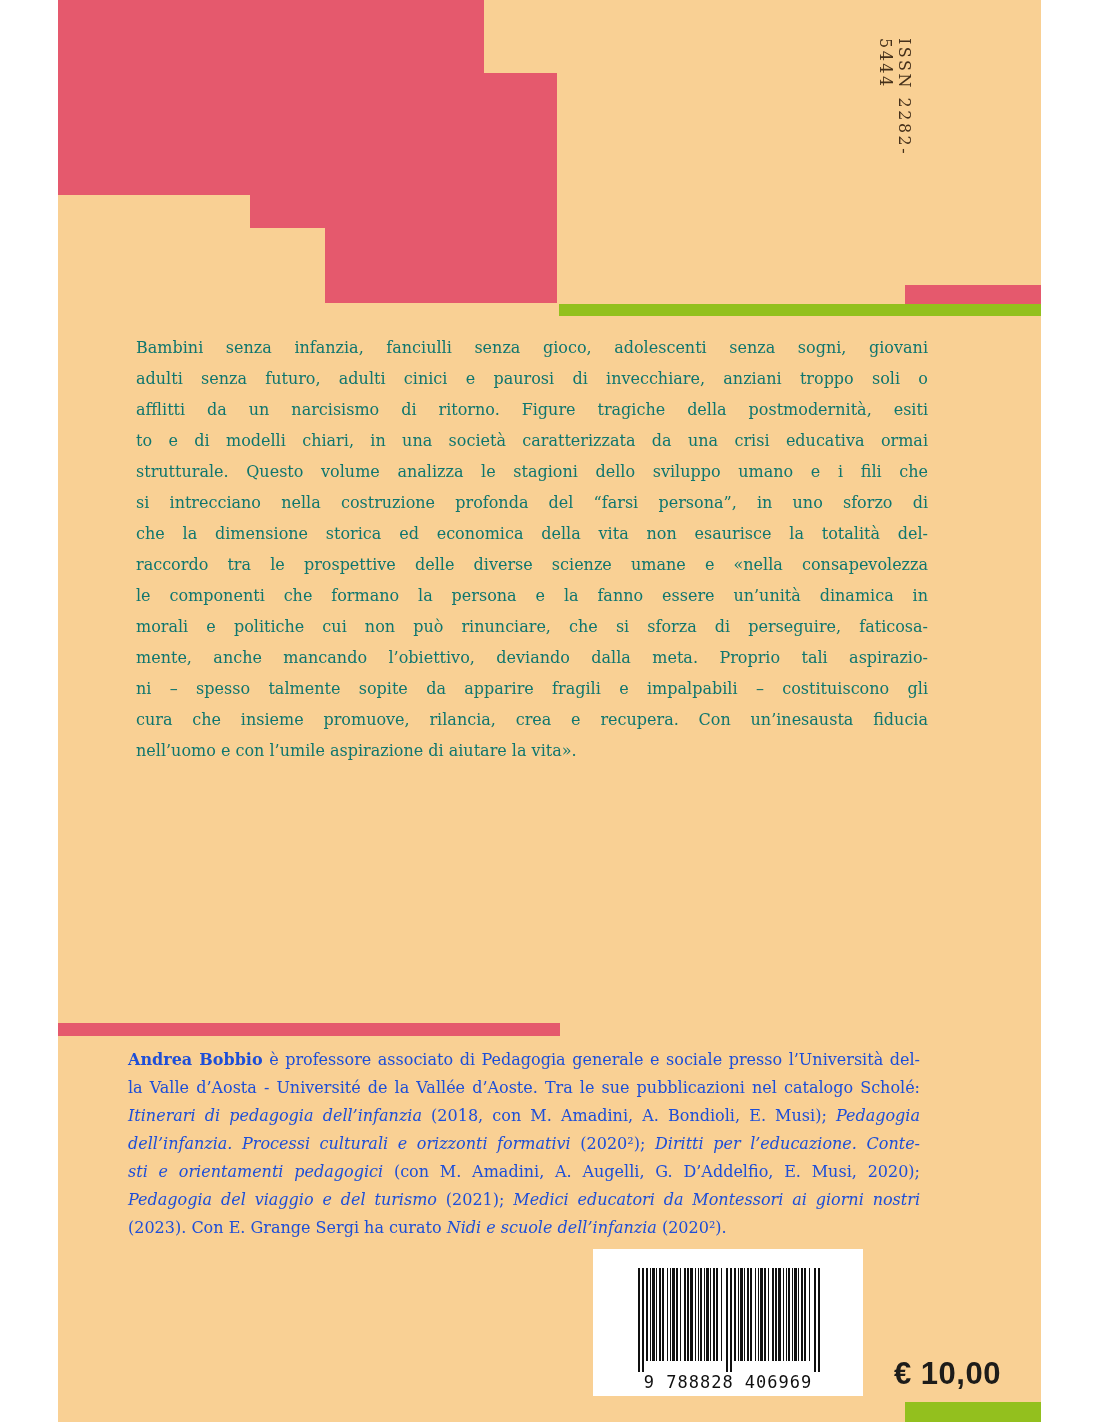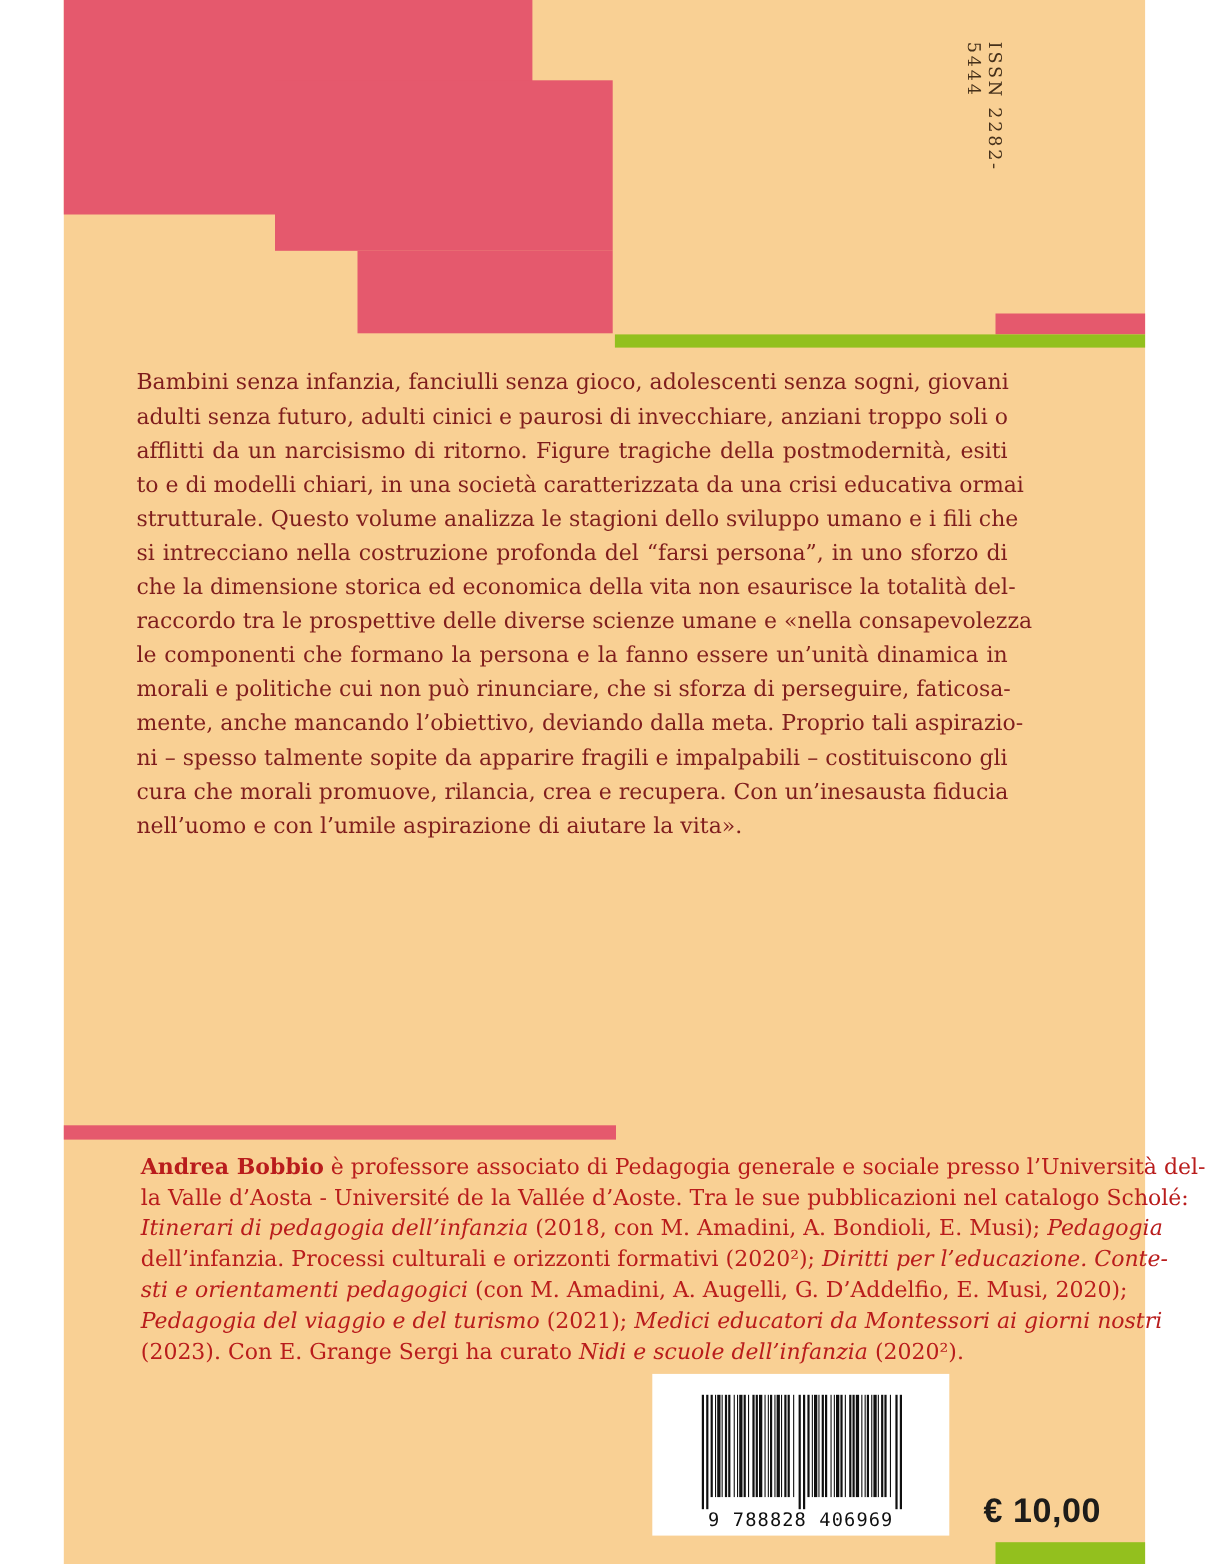--- a/index.html
+++ b/index.html
@@ -25,35 +25,35 @@
   .midbar-pink{left:58px;top:1023px;width:502px;height:13px;}
   .botbar-green{left:905px;top:1402px;width:136px;height:20px;}
   .issn{
     left:876px;top:38px;height:160px;
     writing-mode:vertical-rl;
     font-size:16px;letter-spacing:2.5px;
     color:#45301a;
     font-family:"DejaVu Serif", serif;
   }
   .synopsis{
-    left:124px;top:332px;width:792px;
-    color:#7f1d1d;
-    font-size:20px;
+    left:136px;top:332px;width:792px;
+    color:#0f766e;
+    font-size:16px;
   }
   .syn-line{
     height:31px;line-height:31px;
     text-align:justify;
     text-align-last:justify;
     white-space:nowrap;
   }
   .syn-line.last{text-align-last:left;}
   .bio{
     left:128px;top:1046px;width:792px;
-    color:#b91c1c;
-    font-size:20px;
+    color:#1d4ed8;
+    font-size:16px;
   }
   .bio-line{
     height:28px;line-height:28px;
     text-align:justify;
     text-align-last:justify;
     white-space:nowrap;
   }
   .bio-line.last{text-align-last:left;}
   .barcode-box{
     left:593px;top:1249px;width:270px;height:147px;
@@ -98,31 +98,31 @@
       <div class="syn-line">afflitti da un narcisismo di ritorno. Figure tragiche della postmodernità, esiti</div>
       <div class="syn-line">to e di modelli chiari, in una società caratterizzata da una crisi educativa ormai</div>
       <div class="syn-line">strutturale. Questo volume analizza le stagioni dello sviluppo umano e i fili che</div>
       <div class="syn-line">si intrecciano nella costruzione profonda del “farsi persona”, in uno sforzo di</div>
       <div class="syn-line">che la dimensione storica ed economica della vita non esaurisce la totalità del-</div>
       <div class="syn-line">raccordo tra le prospettive delle diverse scienze umane e «nella consapevolezza</div>
       <div class="syn-line">le componenti che formano la persona e la fanno essere un’unità dinamica in</div>
       <div class="syn-line">morali e politiche cui non può rinunciare, che si sforza di perseguire, faticosa-</div>
       <div class="syn-line">mente, anche mancando l’obiettivo, deviando dalla meta. Proprio tali aspirazio-</div>
       <div class="syn-line">ni – spesso talmente sopite da apparire fragili e impalpabili – costituiscono gli</div>
-      <div class="syn-line">cura che morali promuove, rilancia, crea e recupera. Con un’inesausta fiducia</div>
+      <div class="syn-line">cura che insieme promuove, rilancia, crea e recupera. Con un’inesausta fiducia</div>
       <div class="syn-line last">nell’uomo e con l’umile aspirazione di aiutare la vita».</div>
     </div>
 
   <div class="abs pink midbar-pink"></div>
 
   <div class="abs bio" id="bio">
       <div class="bio-line"><span style="font-weight: bold;">Andrea Bobbio</span><span> è professore associato di Pedagogia generale e sociale presso l’Università del-</span></div>
       <div class="bio-line"><span>la Valle d’Aosta - Université de la Vallée d’Aoste. Tra le sue pubblicazioni nel catalogo Scholé:</span></div>
       <div class="bio-line"><span style="font-style: italic;">Itinerari di pedagogia dell’infanzia</span><span> (2018, con M. Amadini, A. Bondioli, E. Musi); </span><span style="font-style: italic;">Pedagogia</span></div>
-      <div class="bio-line"><span style="">dell’infanzia. Processi culturali e orizzonti formativi</span><span> (2020²); </span><span style="font-style: italic;">Diritti per l’educazione. Conte-</span></div>
+      <div class="bio-line"><span style="font-style: italic;">dell’infanzia. Processi culturali e orizzonti formativi</span><span> (2020²); </span><span style="font-style: italic;">Diritti per l’educazione. Conte-</span></div>
       <div class="bio-line"><span style="font-style: italic;">sti e orientamenti pedagogici</span><span> (con M. Amadini, A. Augelli, G. D’Addelfio, E. Musi, 2020);</span></div>
       <div class="bio-line"><span style="font-style: italic;">Pedagogia del viaggio e del turismo</span><span> (2021); </span><span style="font-style: italic;">Medici educatori da Montessori ai giorni nostri</span></div>
       <div class="bio-line last"><span>(2023). Con E. Grange Sergi ha curato </span><span style="font-style: italic;">Nidi e scuole dell’infanzia</span><span> (2020²).</span></div>
     </div>
 
   <div class="abs barcode-box">
     <div class="bars" id="bars">
         <div class="bar" style="left: 0px; width: 2px; height: 104px;"></div>
         <div class="bar" style="left: 4px; width: 2px; height: 104px;"></div>
         <div class="bar" style="left: 88px; width: 2px; height: 104px;"></div>

